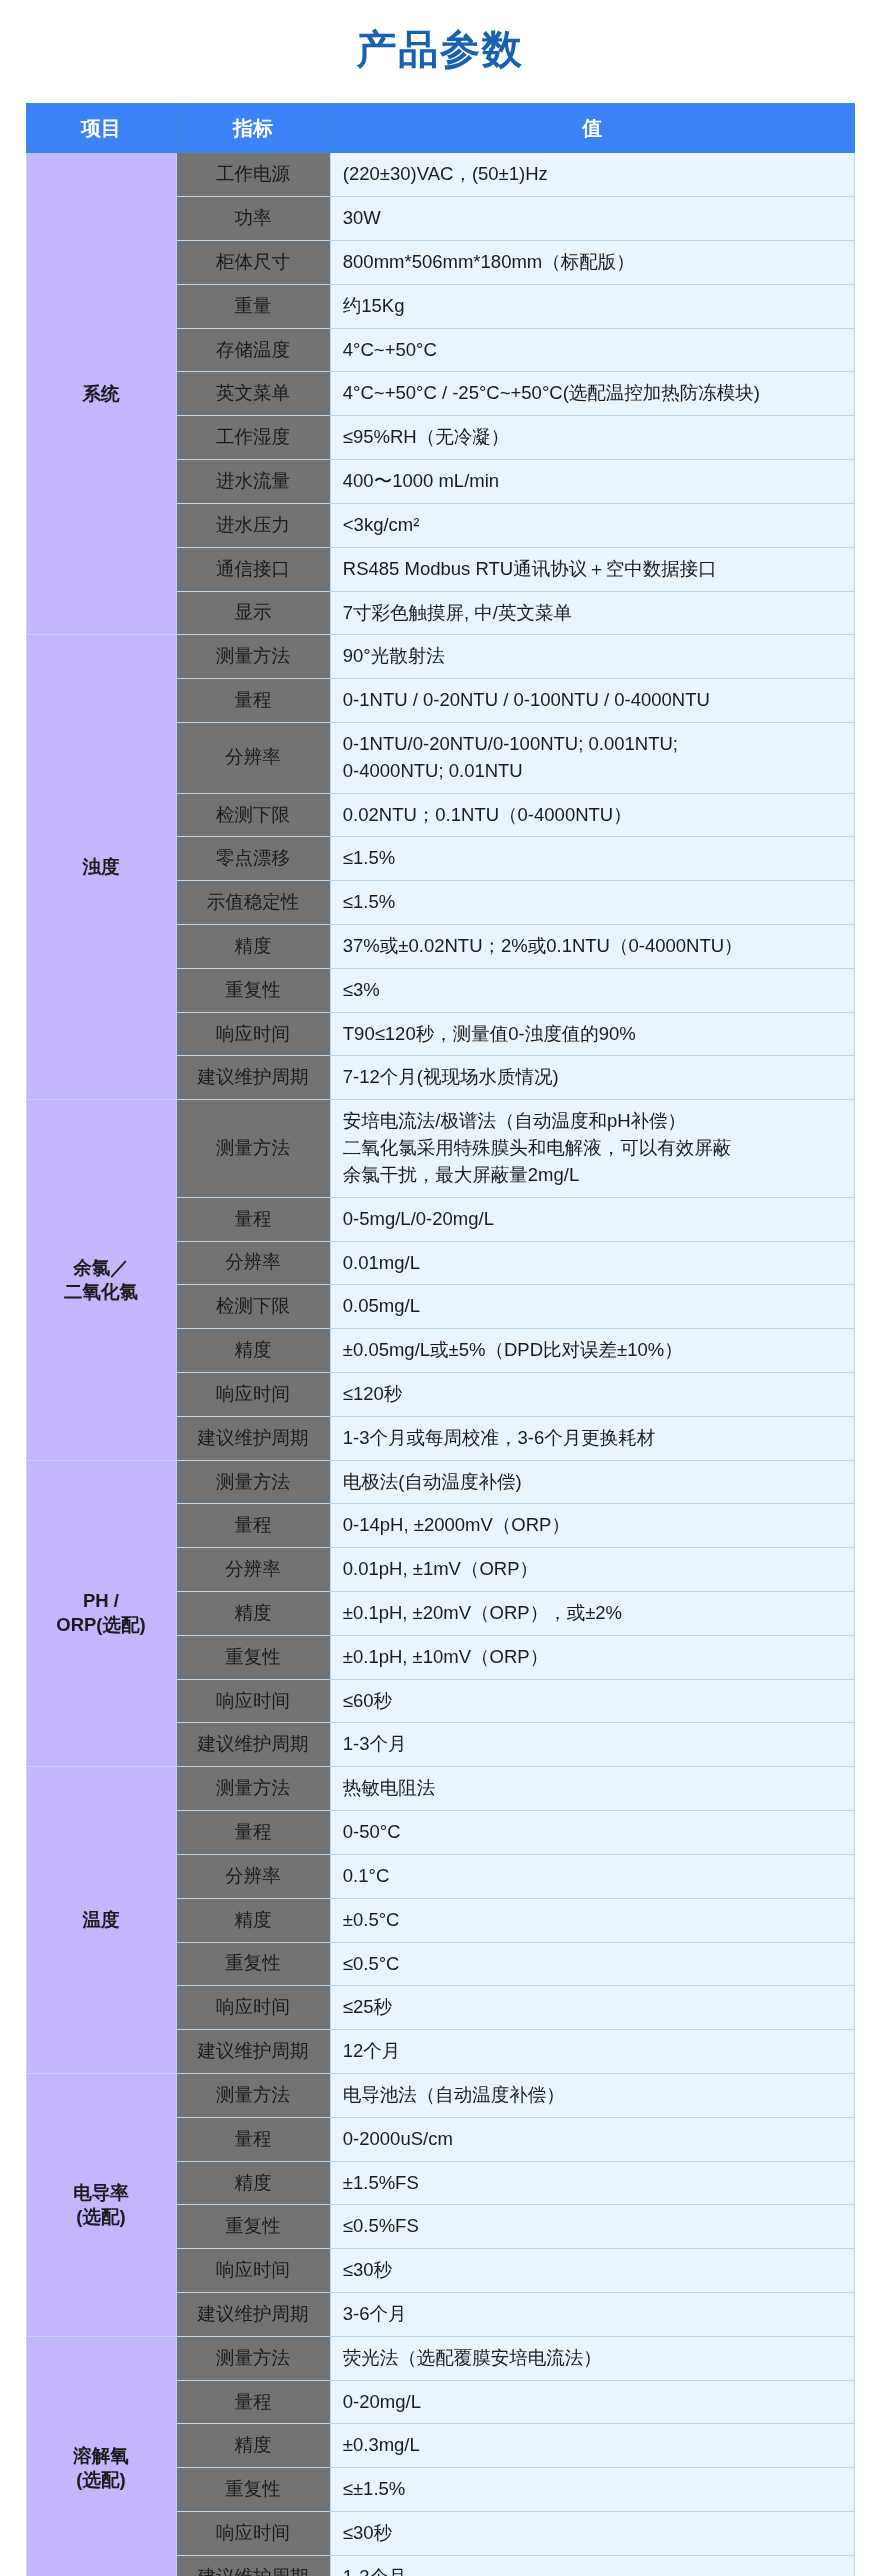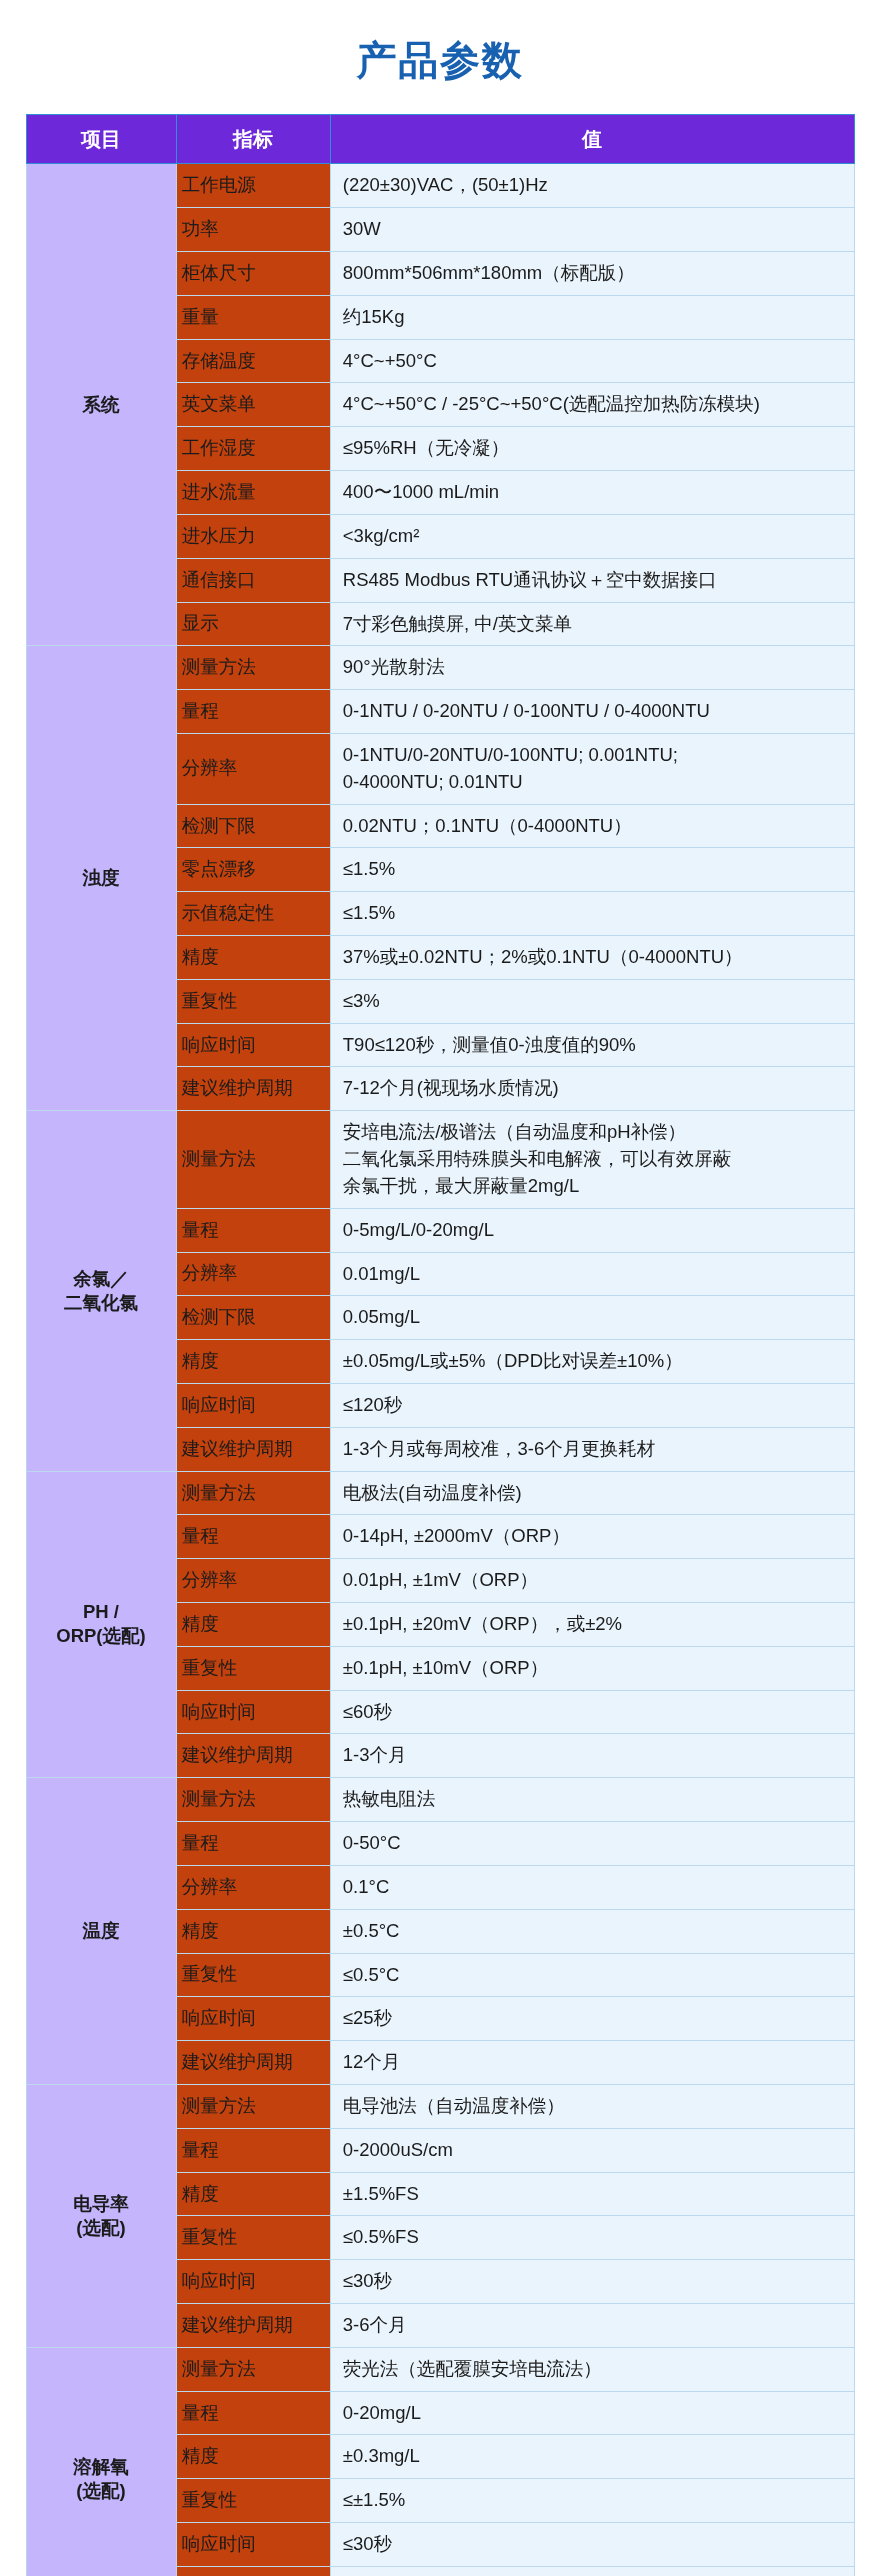--- a/index.html
+++ b/index.html
@@ -14,60 +14,61 @@
     min-height: 2576px;
     background: #ffffff;
     overflow: hidden;
   }
   #title {
     text-align: center;
     color: #1761b0;
     font-size: 40px;
     font-weight: bold;
     letter-spacing: 1.8px;
-    padding-top: 33px;
+    padding-top: 22px;
     padding-bottom: 26.4px;
     border-radius: 8px;
   }
   table.spec {
     border-collapse: collapse;
     width: 827px;
     margin: 0 auto;
     table-layout: fixed;
   }
   table.spec col.c1 { width: 150px; }
   table.spec col.c2 { width: 154px; }
   table.spec col.c3 { width: 524px; }
 
   table.spec th, table.spec td {
     border: 0.9px solid #bcd8ef;
     font-size: 18.5px;
     color: #1b1b1b;
     vertical-align: middle;
   }
   table.spec thead th {
-    background: #6d28d9;
+    background: #3b82f6;
     color: #ffffff;
     font-size: 20px;
     font-weight: bold;
     height: 46px;
     text-align: center;
     border: 0.9px solid #2f8ed6;
   }
   td.group {
     background: #c4b5fd;
     color: #ffffff;
     font-weight: bold;
     font-size: 20px;
     text-align: center;
     border: 0.9px solid #2f8ed6;
     line-height: 1.3;
   }
   td.k {
-    background: #c2410c;
+    background: #737373;
+    text-align: center;
     padding: 8px 5.3px;
     line-height: 1.35;
   }
   td.v {
     background: #eaf4fc;
     text-align: left;
     padding: 8px 12.3px;
     line-height: 1.45;
   }
 

